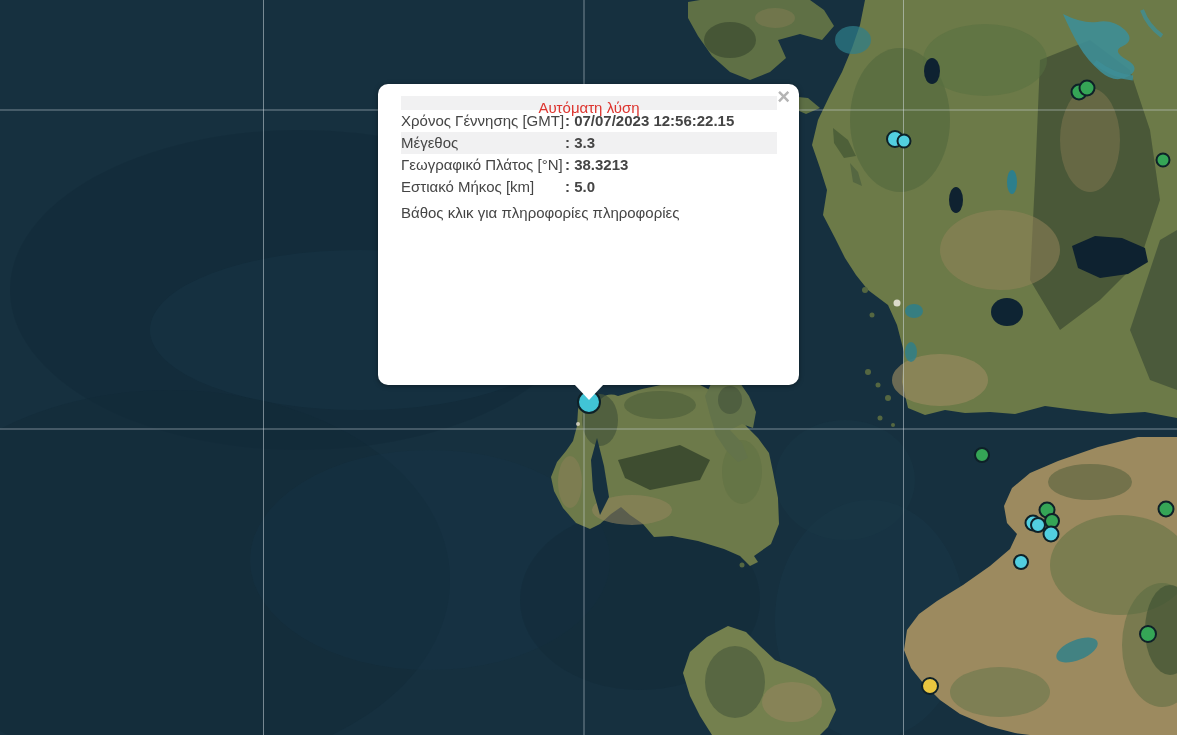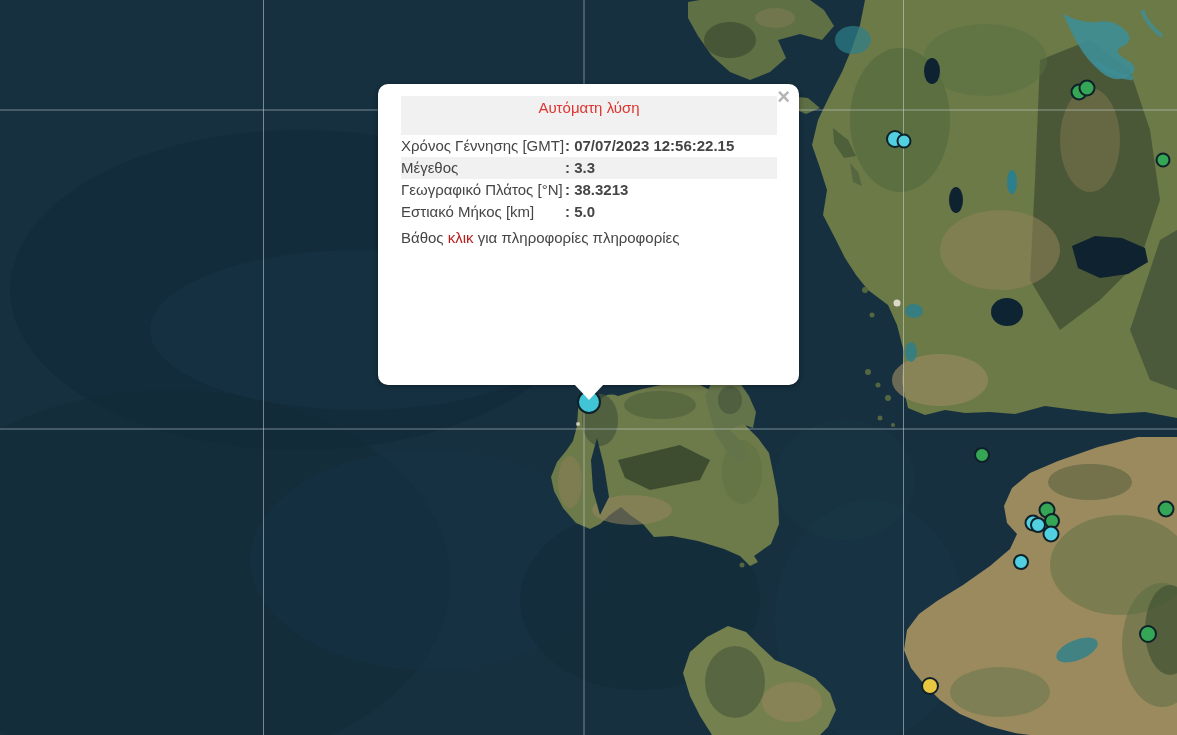--- a/index.html
+++ b/index.html
@@ -21,28 +21,28 @@
     position:absolute;left:574px;top:384px;width:0;height:0;
     border-left:15px solid transparent;border-right:15px solid transparent;
     border-top:16px solid #ffffff;
   }
   .popup-close{
     position:absolute;top:1px;right:9px;
     font-size:22px;font-weight:bold;color:#b4b4b4;cursor:pointer;line-height:24px;
   }
   .popup-title{
     background:#f1f1f2;color:#dd352f;text-align:center;
-    height:39px;line-height:24px;font-size:15px;
+    height:14px;line-height:24px;font-size:15px;
   }
   .popup-row{display:flex;}
   .popup-row.shaded{background:#f1f1f2;justify-content:space-between;}
   .row-label{width:164px;flex:0 0 164px;}
   .row-value{flex:1;display:flex;align-items:center;flex-wrap:wrap;align-content:center;font-weight:bold;}
   .popup-footer{margin-top:4px;}
-  .popup-footer .link{color:#b91c1c;cursor:pointer;}
+  .popup-footer .link{color:#404040;cursor:pointer;}
 </style>
 </head>
 <body>
 
 <svg id="map" viewBox="0 0 1177 735" xmlns="http://www.w3.org/2000/svg">
 
   <rect x="0" y="0" width="1177" height="735" fill="#16303f"></rect>
   <g>
     <ellipse cx="300" cy="290" rx="290" ry="160" fill="#122a39" opacity="0.55"></ellipse>
     <ellipse cx="170" cy="580" rx="280" ry="190" fill="#122937" opacity="0.5"></ellipse>

